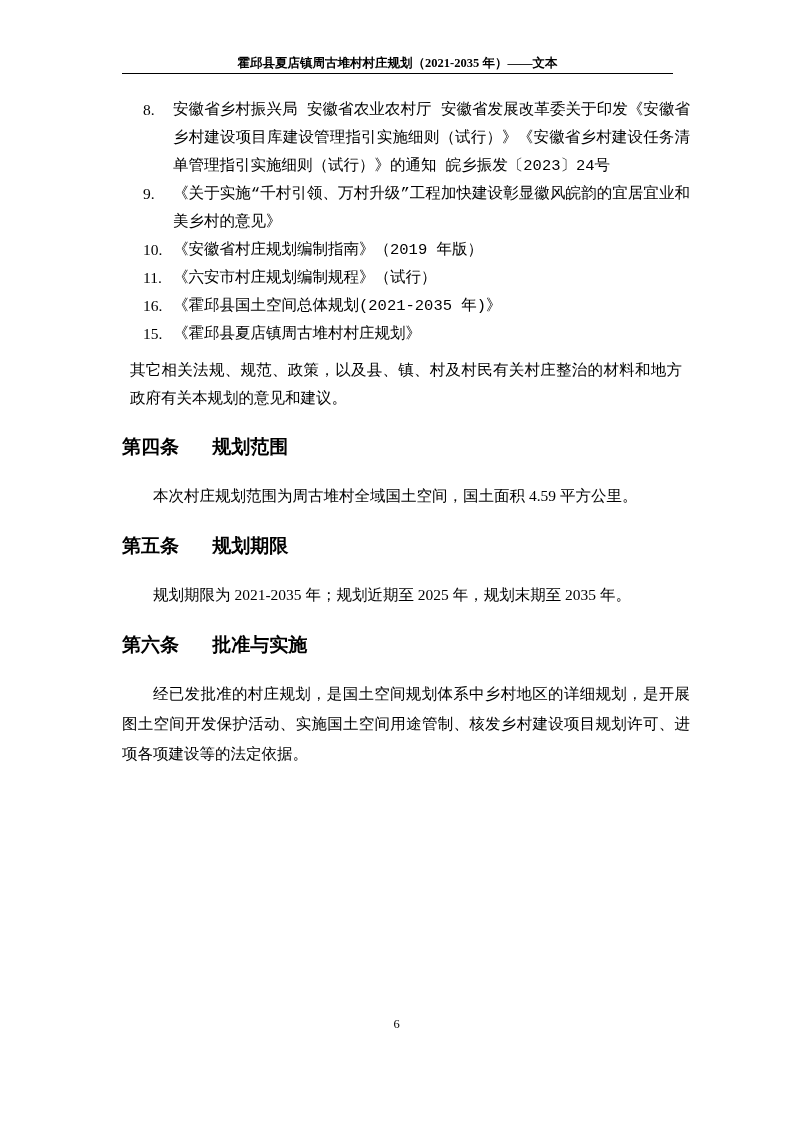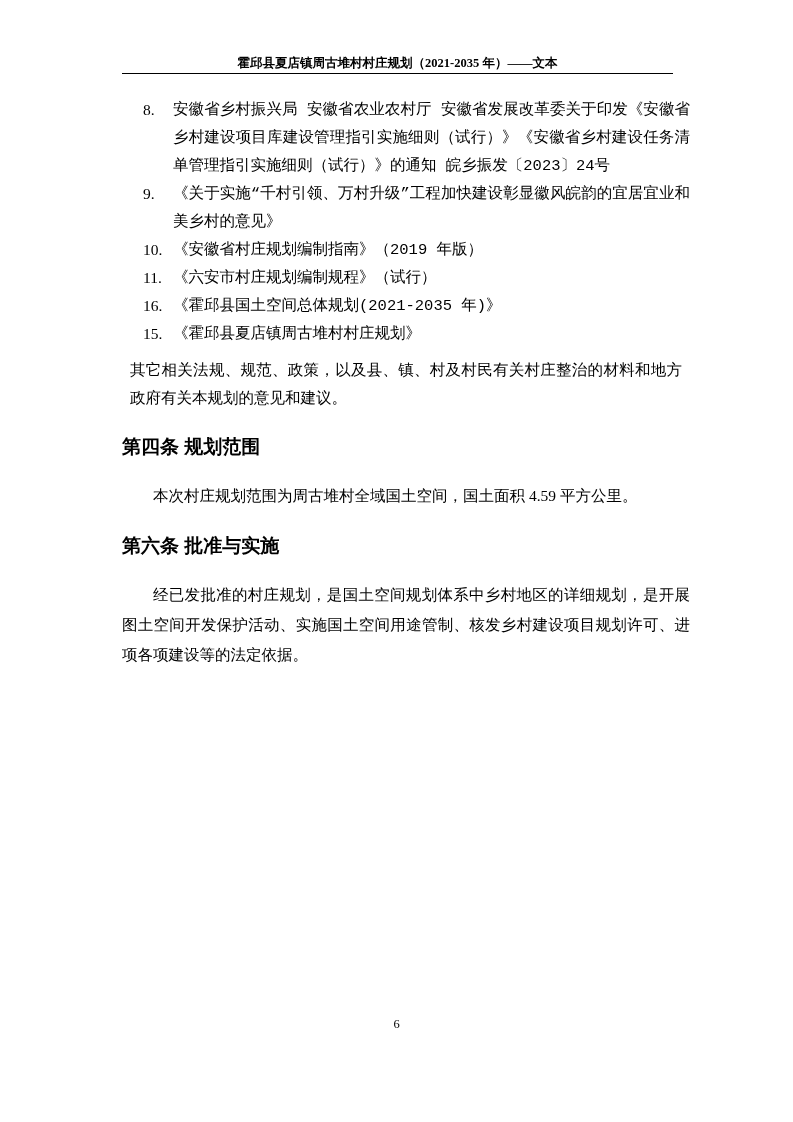--- a/index.html
+++ b/index.html
@@ -50,20 +50,21 @@
     text-align: justify;
   }
   h2.article-heading {
     font-family: "Liberation Sans", "DejaVu Sans", sans-serif;
     font-weight: bold;
     font-size: 19px;
     line-height: 25px;
     margin: 22px 0;
   }
   h2.article-heading .art-label {
+    margin-right: 28px;
   }
   .body-para {
     margin: 0;
     line-height: 30px;
     text-indent: 2em;
     text-align: justify;
   }
   .footer {
     position: absolute;
     left: 0;
@@ -115,20 +116,27 @@
     <p class="closing">其它相关法规、规范、政策，以及县、镇、村及村民有关村庄整治的材料和地方政府有关本规划的意见和建议。</p>
 
     <section>
       <h2 class="article-heading">
         <span class="art-label">第四条</span>
         <span class="art-title">规划范围</span>
       </h2>
       <p class="body-para">本次村庄规划范围为周古堆村全域国土空间，国土面积 4.59 平方公里。</p>
     </section>
 
+    <section>
+      <h2 class="article-heading">
+        <span class="art-label">第五条</span>
+        <span class="art-title">规划期限</span>
+      </h2>
+      <p class="body-para">规划期限为 2021-2035 年；规划近期至 2025 年，规划末期至 2035 年。</p>
+    </section>
 
     <section>
       <h2 class="article-heading">
         <span class="art-label">第六条</span>
         <span class="art-title">批准与实施</span>
       </h2>
       <p class="body-para">经已发批准的村庄规划，是国土空间规划体系中乡村地区的详细规划，是开展图土空间开发保护活动、实施国土空间用途管制、核发乡村建设项目规划许可、进项各项建设等的法定依据。</p>
     </section>
 
   </div>

